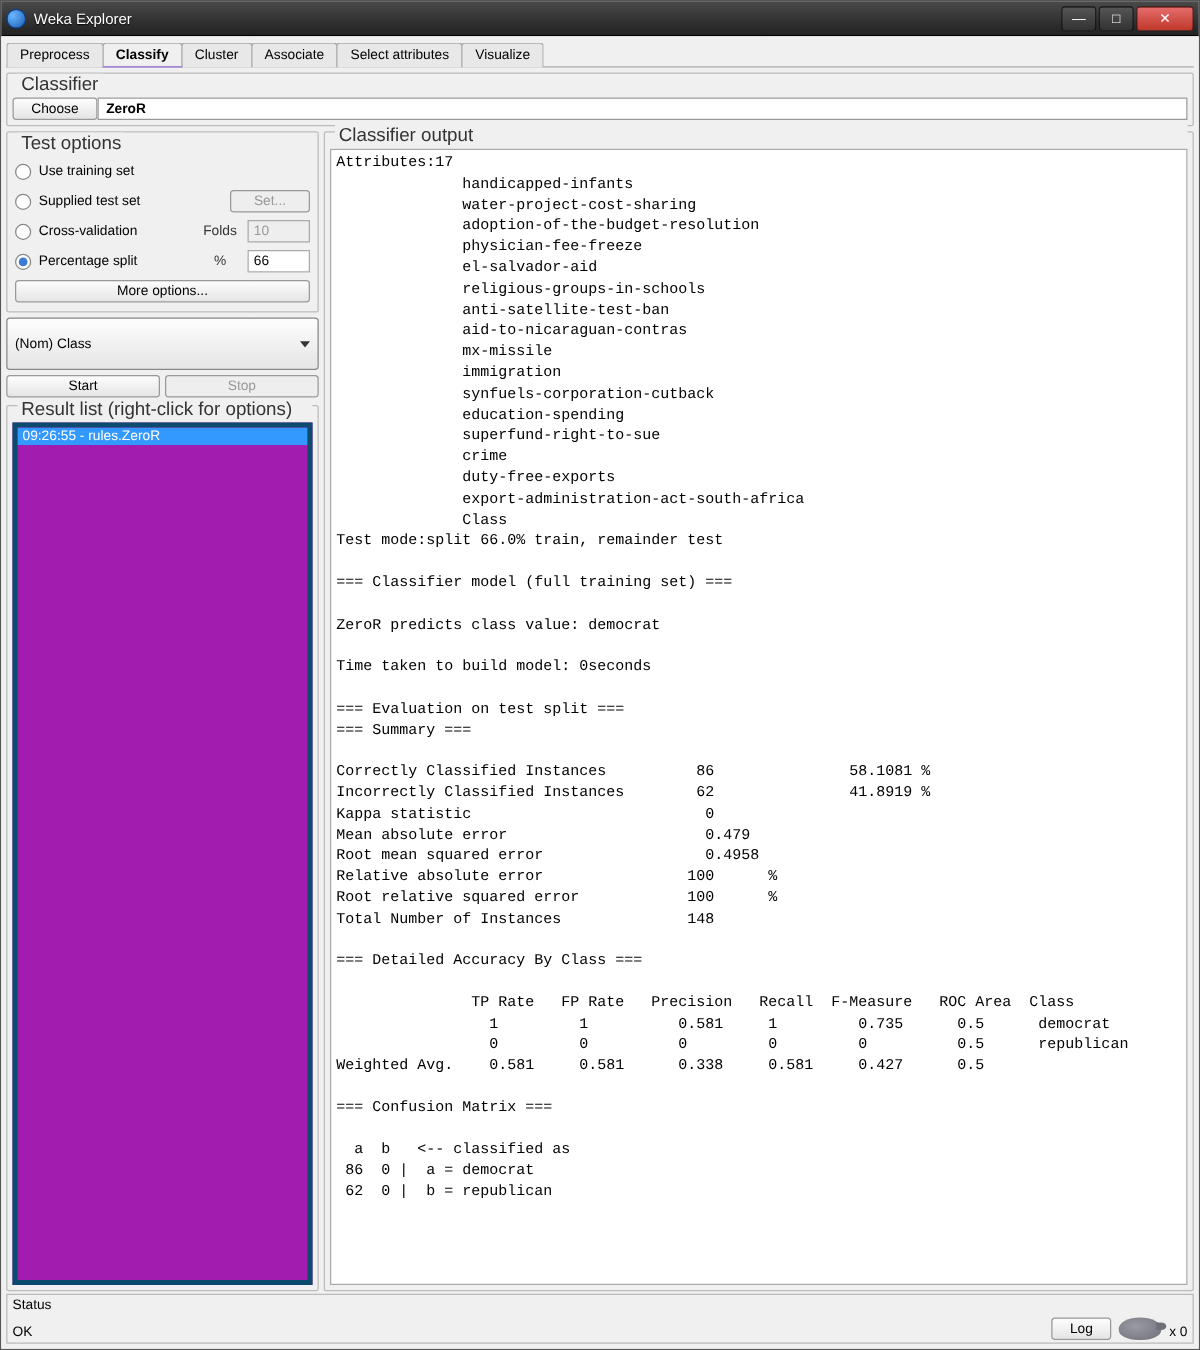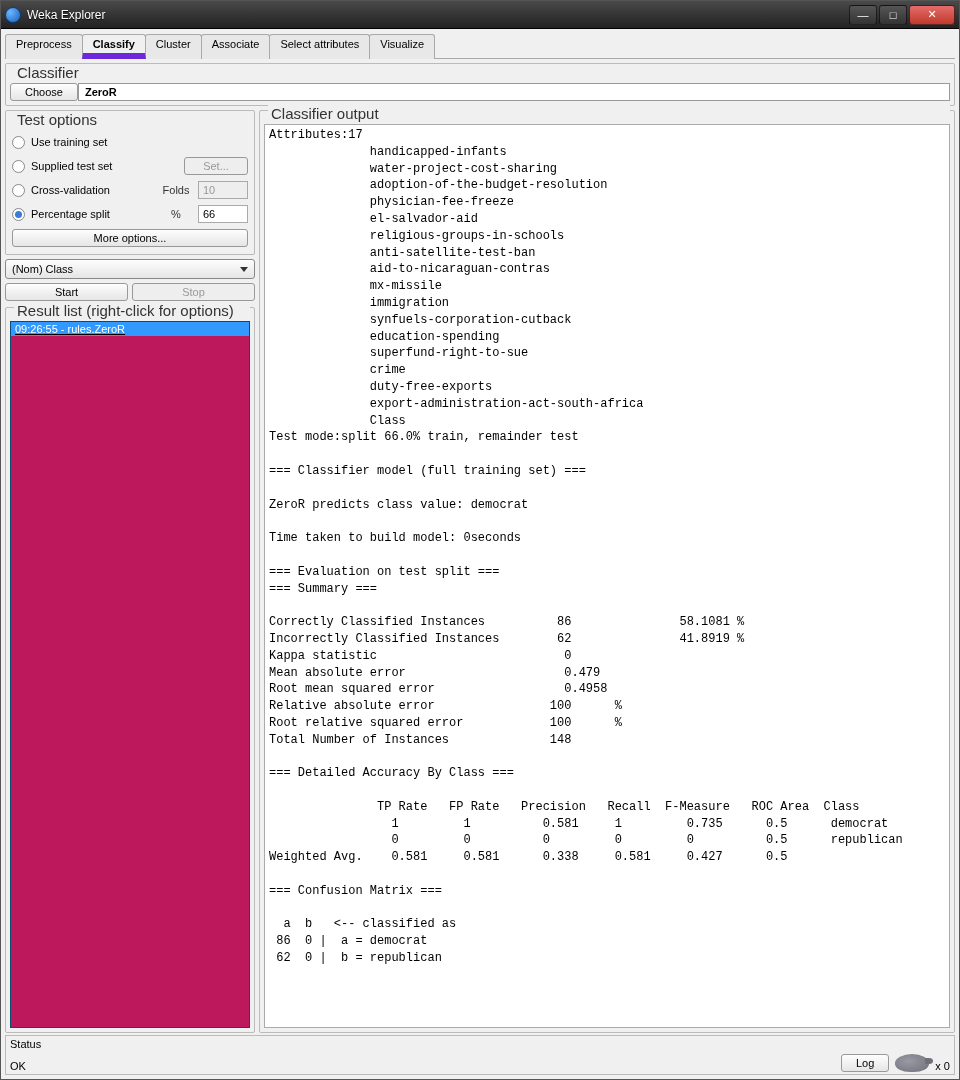--- a/index.html
+++ b/index.html
@@ -12,21 +12,21 @@
 .titlebar-text { flex: 1; font-size: 12px; text-shadow: 0 1px 1px #000; }
 .win-btns { display: flex; gap: 2px; }
 .win-btn { width: 30px; height: 20px; border-radius: 3px; border: 1px solid rgba(0,0,0,.6); display: flex; align-items: center; justify-content: center; font-size: 11px; color: #fff; }
 .win-min, .win-max { background: linear-gradient(to bottom, #555, #333); width: 28px; }
 .win-close { background: linear-gradient(to bottom, #e56c6c, #c0392b); width: 46px; }
 
 .content-area { flex: 1; display: flex; flex-direction: column; background: #f0f0f0; padding: 4px; gap: 2px; min-height: 0; }
 
 .tabs { display: flex; border-bottom: 1px solid #aaa; }
 .tab { padding: 3px 10px; border: 1px solid #aaa; border-bottom: none; background: #e8e8e8; margin-right: -1px; border-radius: 3px 3px 0 0; cursor: pointer; position: relative; top: 1px; }
-.tab.active { background: #f0f0f0; font-weight: bold; border-bottom: 6px solid #6d28d9; z-index: 2; }
+.tab.active { background: #f0f0f0; font-weight: bold; border-bottom: 1px solid #6d28d9; z-index: 2; }
 
 .fieldset { border: 1px solid #bbb; border-radius: 2px; padding: 4px; margin-top: 2px; }
 .fieldset-title { font-size: 15px; margin: -10px 0 2px 4px; background: #f0f0f0; display: inline-block; padding: 0 3px; color: #333; }
 
 .classifier-row { display: flex; gap: 0; align-items: flex-start; }
 .btn { background: linear-gradient(to bottom, #fdfdfd, #e5e5e5); border: 1px solid #999; border-radius: 3px; padding: 2px 14px; cursor: pointer; font-size: 11px; }
 .btn.disabled { color: #999; background: #eee; }
 .classifier-name { flex: 1; background: #fff; border: 1px solid #999; padding: 2px 6px; font-weight: bold; display: flex; align-items: center; }
 
 .main-split { flex: 1; display: flex; gap: 4px; min-height: 0; }
@@ -34,28 +34,28 @@
 .left-panel { width: 250px; display: flex; flex-direction: column; gap: 4px; }
 .test-options .opt-row { display: flex; align-items: center; gap: 6px; padding: 2px 2px; height: 24px; }
 .radio { width: 13px; height: 13px; border: 1px solid #888; border-radius: 50%; background: #fff; display: inline-flex; align-items: center; justify-content: center; }
 .radio.checked::after { content: ""; width: 7px; height: 7px; background: #3a7bd5; border-radius: 50%; }
 .small-input { width: 50px; background: #fff; border: 1px solid #aaa; padding: 2px 4px; font-size: 11px; }
 .small-input.disabled { background: #eee; color: #999; }
 .small-label-col { width: 32px; text-align: center; color: #333; }
 .opt-label { flex: 1; }
 .wide-btn { width: 100%; }
 
-.combo { background: linear-gradient(to bottom, #fdfdfd, #e5e5e5); border: 1px solid #888; border-radius: 3px; padding: 3px 6px; display: flex; align-items: center; justify-content: space-between; cursor: pointer; }
+.combo { background: linear-gradient(to bottom, #fdfdfd, #e5e5e5); border: 1px solid #888; border-radius: 3px; padding: 14px 6px; display: flex; align-items: center; justify-content: space-between; cursor: pointer; }
 .chevron { width: 0; height: 0; border-left: 4px solid transparent; border-right: 4px solid transparent; border-top: 5px solid #333; }
 
 .start-stop { display: flex; gap: 4px; }
 .start-stop .btn { flex: 1; }
 
 .result-list { flex: 1; display: flex; flex-direction: column; min-height: 0; }
-.result-list-body { flex: 1; background: #be185d; border: 1px solid #0c4a6e; overflow: auto; text-decoration: underline; }
+.result-list-body { flex: 1; background: #a21caf; border: 4px solid #0c4a6e; overflow: auto; }
 .result-item { padding: 1px 4px; font-size: 11px; }
 .result-item.selected { background: #3399ff; color: #fff; }
 
 .output-panel { flex: 1; display: flex; flex-direction: column; min-height: 0; }
 .output-text { flex: 1; background: #fff; border: 1px solid #aaa; font-family: "Courier New", monospace; font-size: 12px; padding: 2px 4px; white-space: pre; overflow: auto; line-height: 1.4; position: relative; }
 
 .status-bar { display: flex; align-items: flex-end; border: 1px solid #bbb; padding: 2px 4px; gap: 6px; height: 40px; }
 .status-text { flex: 1; display: flex; flex-direction: column; justify-content: space-between; height: 100%; }
 .bird { width: 34px; height: 18px; background: radial-gradient(ellipse at 40% 40%, #9a9aa5, #6f6f7a); border-radius: 50% 50% 45% 45%; position: relative; }
 .bird::after { content: ""; position: absolute; right: -4px; top: 4px; width: 8px; height: 6px; background: #6f6f7a; border-radius: 0 50% 50% 0; }

